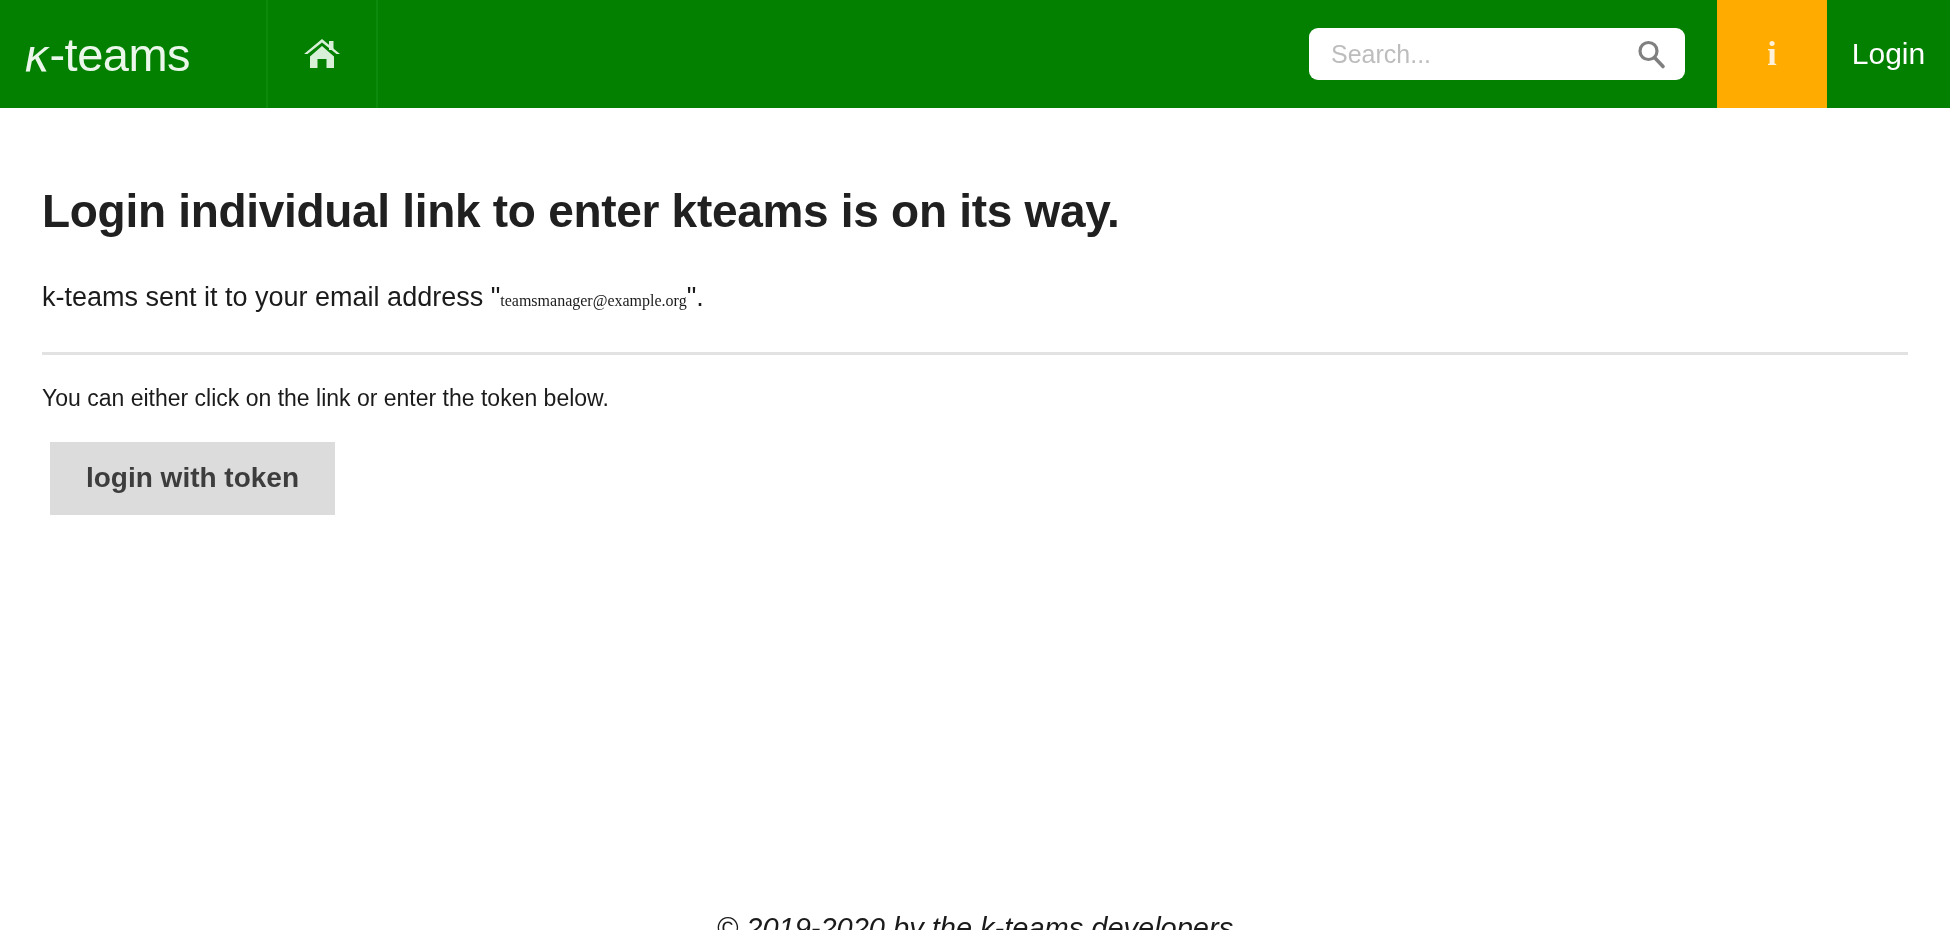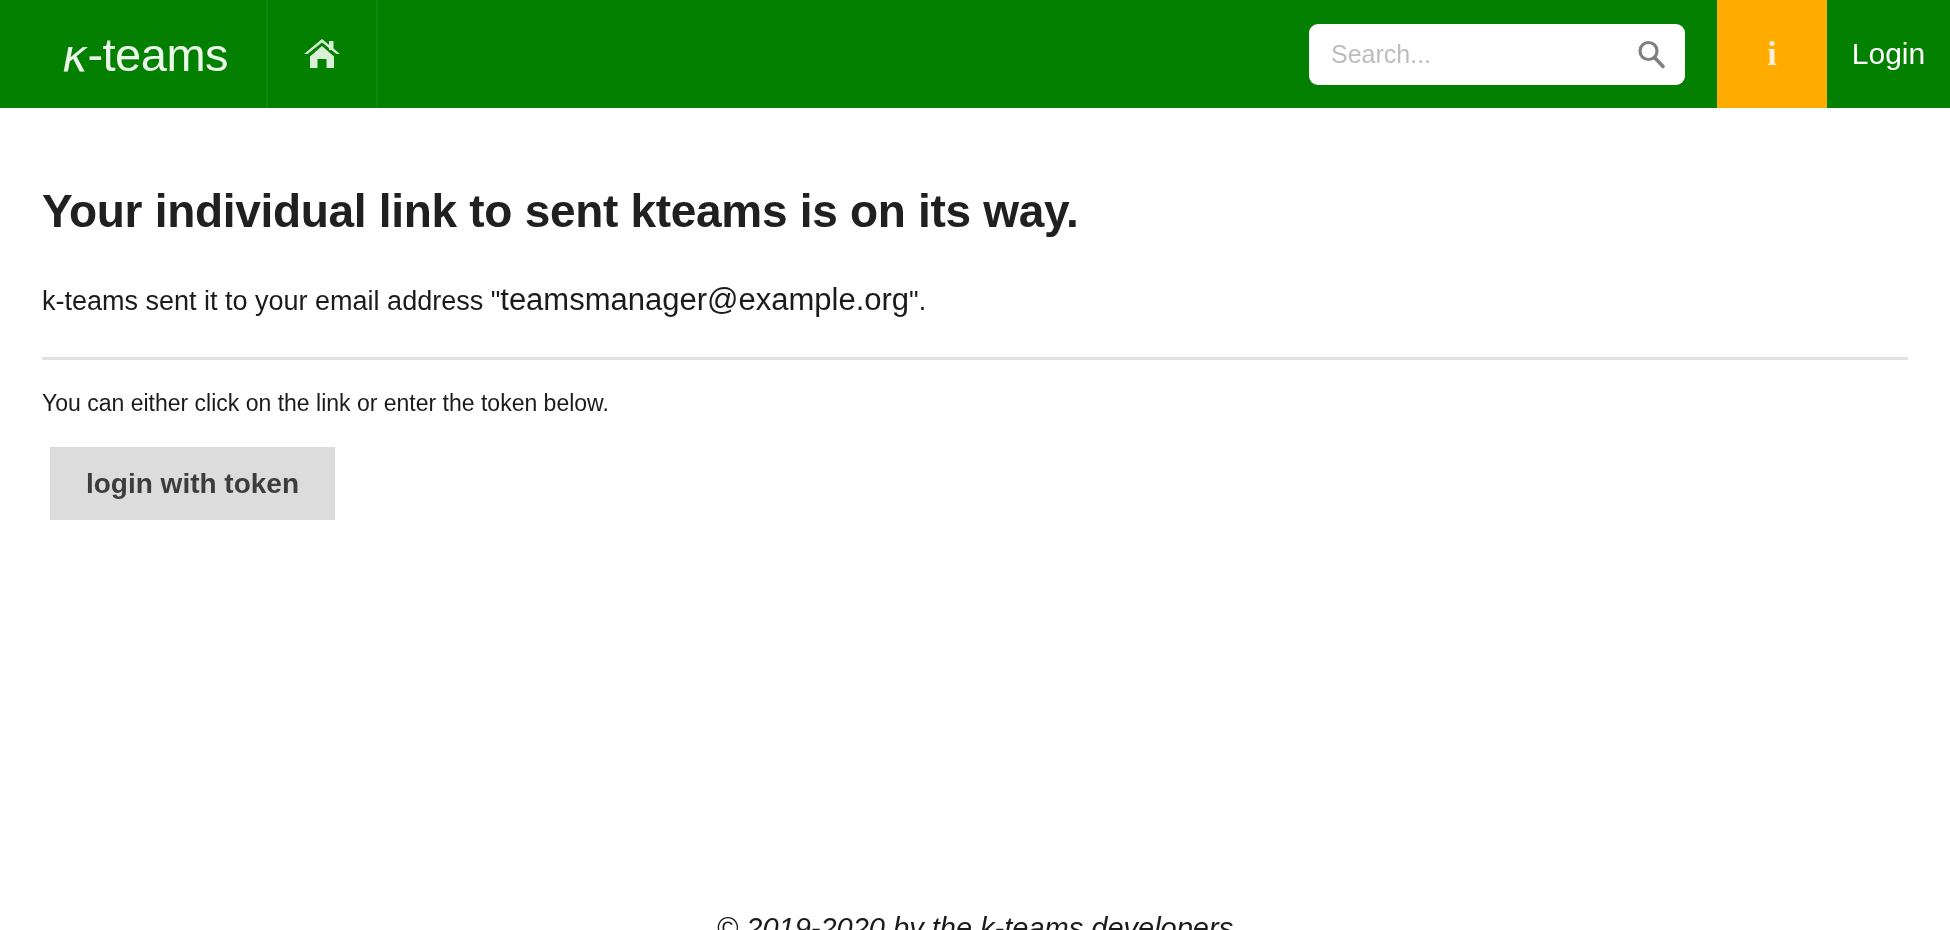--- a/index.html
+++ b/index.html
@@ -24,21 +24,20 @@
     align-items: stretch;
   }
   .brand {
     width: 268px;
     height: 108px;
     display: flex;
     align-items: center;
     padding-left: 24px;
     border-right: 2px solid #0b8a0b;
     flex: none;
-    justify-content: center;
   }
   .brand-text {
     color: #eaf7ea;
     font-size: 47px;
     font-weight: 400;
     letter-spacing: -0.5px;
     line-height: 1;
     white-space: nowrap;
   }
   .brand-text .kappa {
@@ -61,21 +60,21 @@
   .search-wrap {
     width: 376px;
     height: 108px;
     display: flex;
     align-items: center;
     flex: none;
   }
   .search-box {
     position: relative;
     width: 376px;
-    height: 61px;
+    height: 52px;
     background: #ffffff;
     border-radius: 9px;
     display: flex;
     align-items: center;
   }
   .search-input {
     border: 0;
     outline: 0;
     background: transparent;
     width: 100%;
@@ -144,22 +143,22 @@
     line-height: 1.2;
   }
   .para {
     margin: 0;
     padding-top: 40px;
     font-size: 27px;
     color: #1b1b1b;
     line-height: 1.35;
   }
   .mono {
-    font-family: Liberation Sans, sans-serif;
-    font-size: 31px;
+    font-family: Liberation Serif, serif;
+    font-size: 16px;
   }
   .link {
     color: #4e8fc7;
     text-decoration: none;
     cursor: pointer;
   }
   .divider {
     margin: 0;
     margin-top: 36px;
     border: 0;
@@ -254,21 +253,21 @@
 
   <button class="info-btn">
     <span class="info-glyph">i</span>
   </button>
 
   <a class="login-btn">Login</a>
 </div>
 
 <div class="main">
 
-  <h1 class="page-title">Your individual link to sent kteams is on its way.</h1>
+  <h1 class="page-title">Login individual link to enter kteams is on its way.</h1>
 
   <p class="para"><span>k-teams sent it to your email address "</span><span class="mono">teamsmanager@example.org</span><span>".</span></p>
 
 
   <hr class="divider">
 
   <p class="para-token">You can either click on the link or enter the token below.</p>
 
   <div class="token-row">
     <button class="token-btn">login with token</button>

